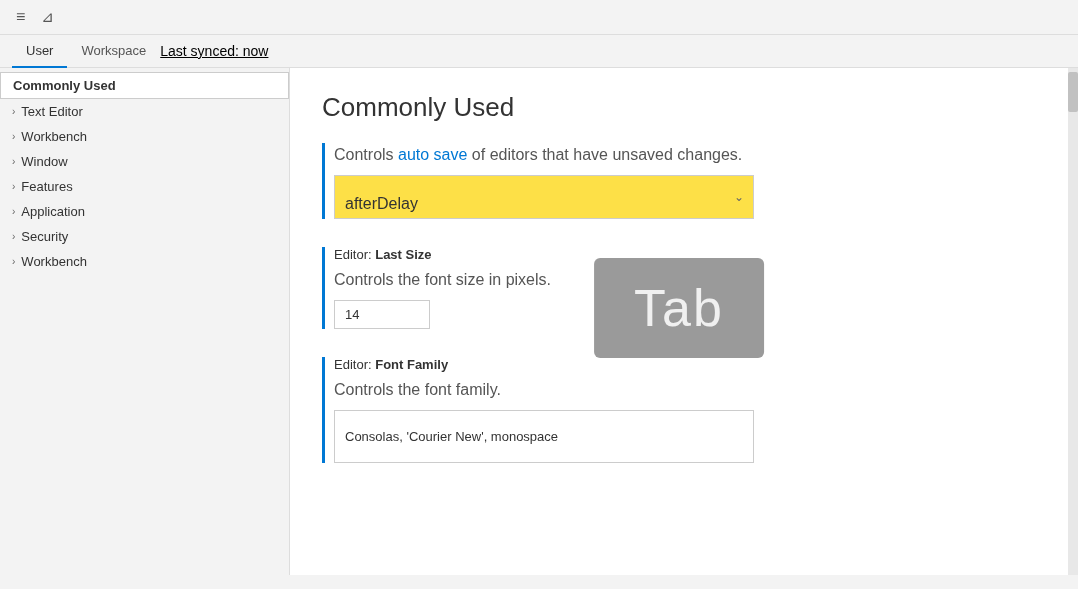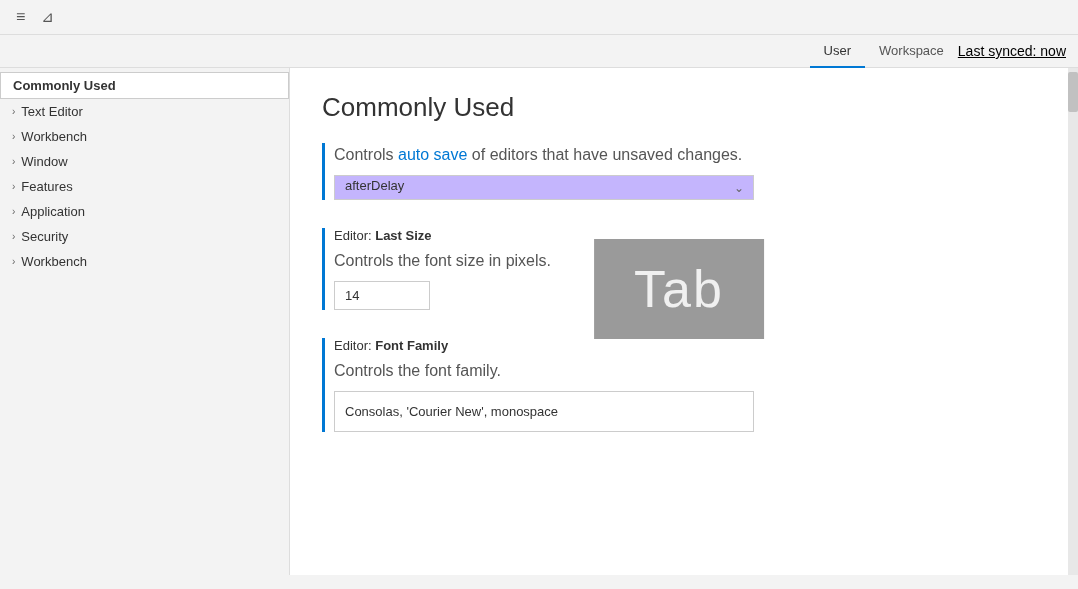--- a/index.html
+++ b/index.html
@@ -42,21 +42,21 @@
       cursor: pointer;
       color: #666;
       font-size: 15px;
       padding: 2px 4px;
     }
 
     
     .tabs-bar {
       display: flex;
       align-items: center;
-      justify-content: flex-end;
+      justify-content: flex-start;
       padding: 0 12px;
       background: #f3f3f3;
       border-bottom: 1px solid #ddd;
     }
     .tabs-left {
       display: flex;
     }
     .tab {
       padding: 8px 14px;
       cursor: pointer;
@@ -157,24 +157,24 @@
     }
 
     
     .dropdown-wrapper {
       position: relative;
       display: inline-block;
       width: 420px;
     }
     .dropdown-select {
       width: 100%;
-      padding: 2px 30px 6px 10px;
-      border: 1px solid #ccc;
-      background: #c4b5fd;
-      font-size: 13px;
+      padding: 19px 30px 6px 10px;
+      border: 1px solid #ccc;
+      background: #fde047;
+      font-size: 16px;
       color: #333;
       appearance: none;
       cursor: pointer;
       outline: none;
     }
     .dropdown-arrow {
       position: absolute;
       right: 10px;
       top: 50%;
       transform: translateY(-50%);
@@ -189,35 +189,35 @@
       padding: 6px 10px;
       border: 1px solid #ccc;
       font-size: 13px;
       color: #333;
       outline: none;
     }
 
     
     .text-input {
       width: 420px;
-      padding: 12px 10px;
+      padding: 18px 10px;
       border: 1px solid #ccc;
       font-size: 13px;
       color: #333;
       outline: none;
     }
 
     
     .tab-overlay {
       position: absolute;
       top: 50%;
       left: 50%;
       transform: translate(-50%, -30%);
       background: rgba(120, 120, 120, 0.75);
-      border-radius: 0;
+      border-radius: 6px;
       padding: 20px 40px;
       z-index: 10;
     }
     .tab-overlay-text {
       font-size: 52px;
       color: rgba(255,255,255,0.85);
       font-weight: 300;
       letter-spacing: 2px;
     }
 

